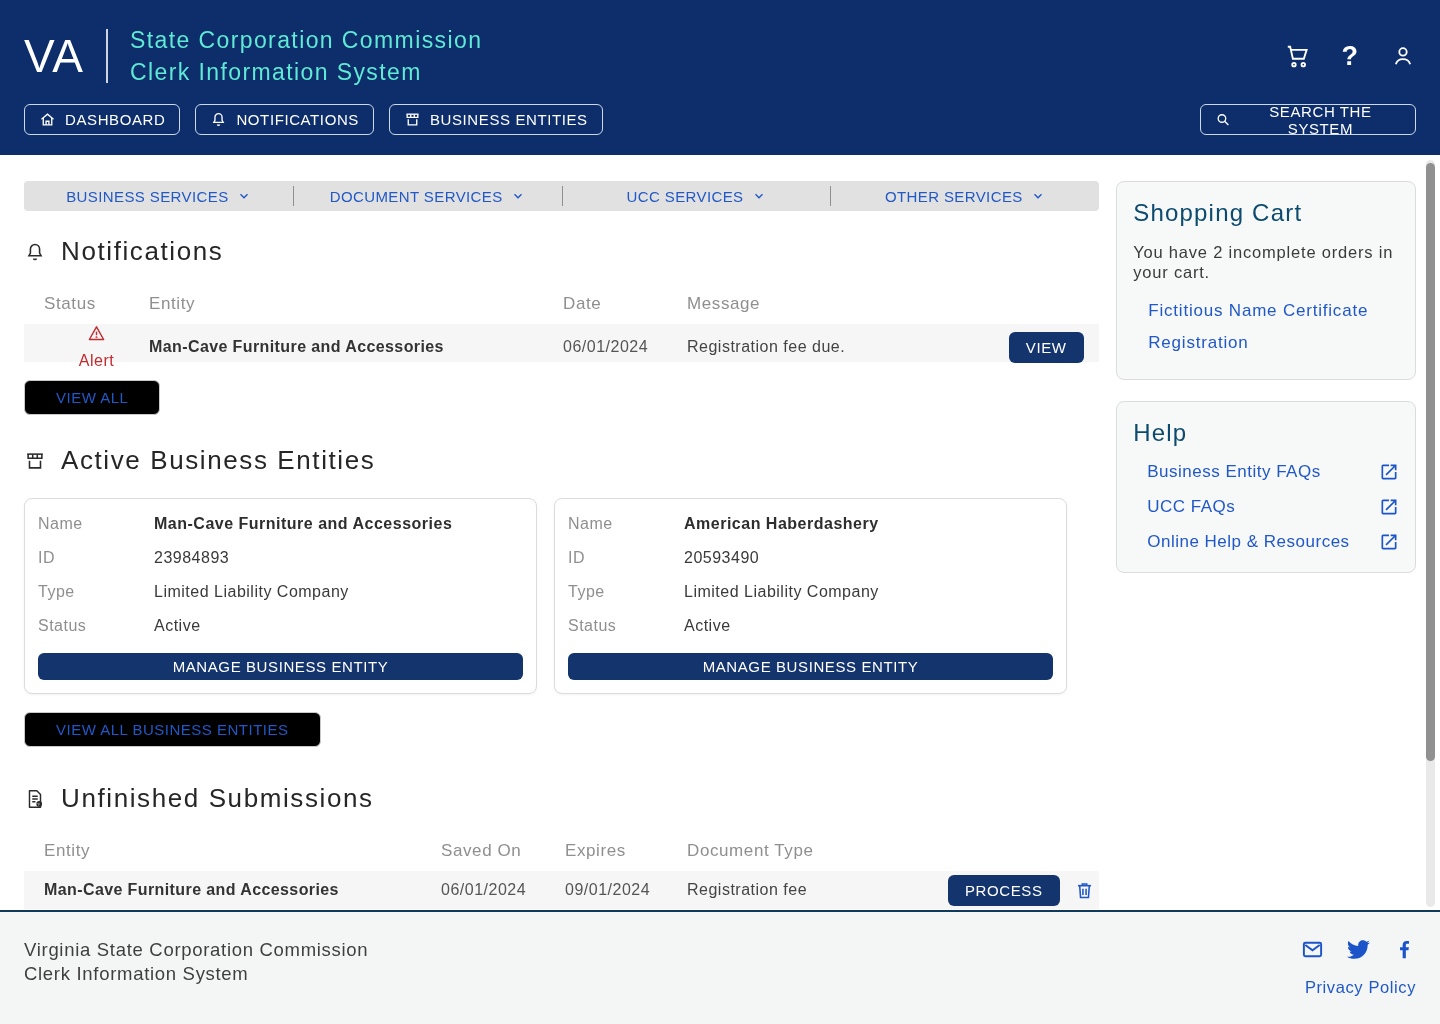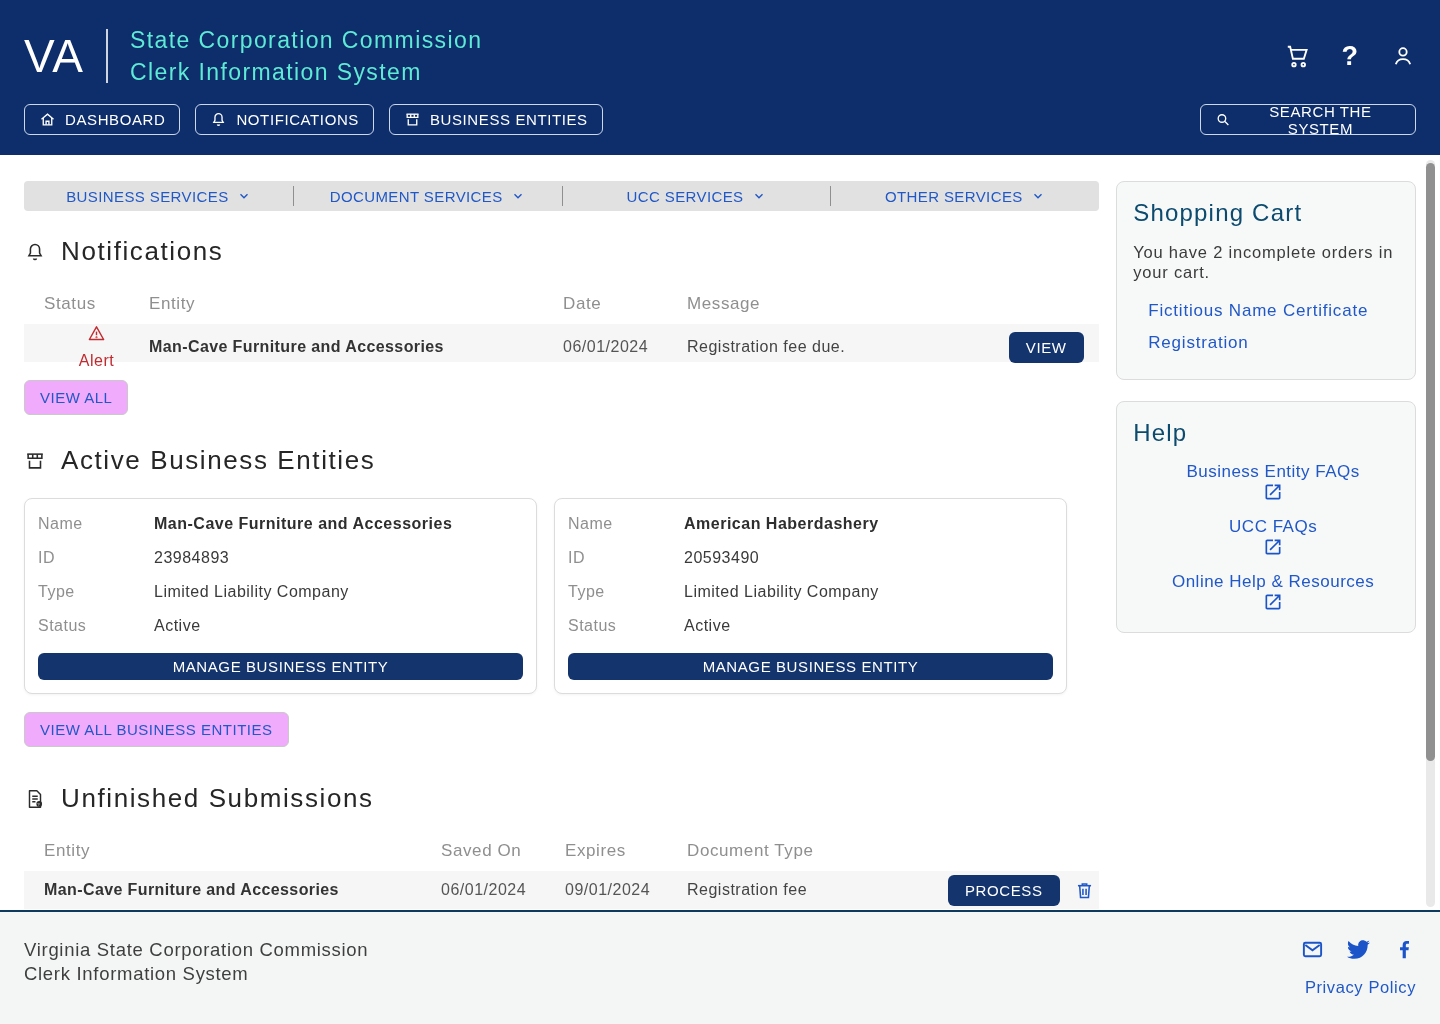--- a/index.html
+++ b/index.html
@@ -66,22 +66,22 @@
   .status-cell svg { width:19px; height:19px; }
   .row-action { display:flex; align-items:center; justify-content:center; gap:14px; }
 
   
   .btn-navy {
     background:#14346e; color:#ffffff; border:none; border-radius:6px;
     font-size:15px; letter-spacing:.6px; padding:7px 17px; cursor:pointer;
     font-family:"Liberation Sans", sans-serif;
   }
   .btn-outline {
-    background:#f0abfc; color:#2158c7; border:1px solid #c9c9c9; border-radius:6px;
-    font-size:15px; letter-spacing:.5px; padding:8px 15px; cursor:pointer; margin-top:18px;
+    background:#000000; color:#2158c7; border:1px solid #c9c9c9; border-radius:6px;
+    font-size:15px; letter-spacing:.5px; padding:8px 31px; cursor:pointer; margin-top:18px;
     font-family:"Liberation Sans", sans-serif;
   }
   .trash-btn { background:none; border:none; cursor:pointer; color:#2158c7; padding:0; }
   .trash-btn svg { width:21px; height:21px; }
 
   
   .section-entities { margin-top:30px; }
   .cards-row { display:flex; gap:17px; margin-top:22px; }
   .entity-card {
     width:513px; border:1px solid #dcdcdc; border-radius:8px; background:#fff;
@@ -97,21 +97,21 @@
   .section-unfinished { margin-top:36px; }
 
   
   .side-card {
     background:#f7f8f8; border:1px solid #dcdcdc; border-radius:8px;
     padding:17px 16px 20px 16px; margin-bottom:21px;
   }
   .side-title { font-size:24px; letter-spacing:1.2px; color:#0c4a6e; }
   .cart-msg { margin-top:15px; font-size:16.5px; letter-spacing:.8px; line-height:20px; color:#3b3b3b; }
   .cart-link { display:block; margin:13px 0 0 15px; color:#2158c7; font-size:17px; letter-spacing:.8px; line-height:32px; text-decoration:none; width:235px; }
-  .help-link-row { display:flex; align-items:center; justify-content:space-between; margin-top:15px; padding-left:14px; cursor:pointer;flex-direction:column; }
+  .help-link-row { display:flex; align-items:center; justify-content:space-between; margin-top:15px; padding-left:14px; cursor:pointer; }
   .help-link { color:#2158c7; font-size:17px; letter-spacing:.5px; text-decoration:none; }
   .ext-icon { width:20px; height:20px; color:#1b54c8; }
 
   
   .footer {
     position:absolute; left:0; right:0; bottom:0; height:114px;
     background:#f4f6f6; border-top:2px solid #0e3a5e; padding:26px 24px 0 24px;
     display:flex; justify-content:space-between;
   }
   .footer-org { font-size:18.5px; letter-spacing:.7px; line-height:24px; color:#3f3f3f; }

